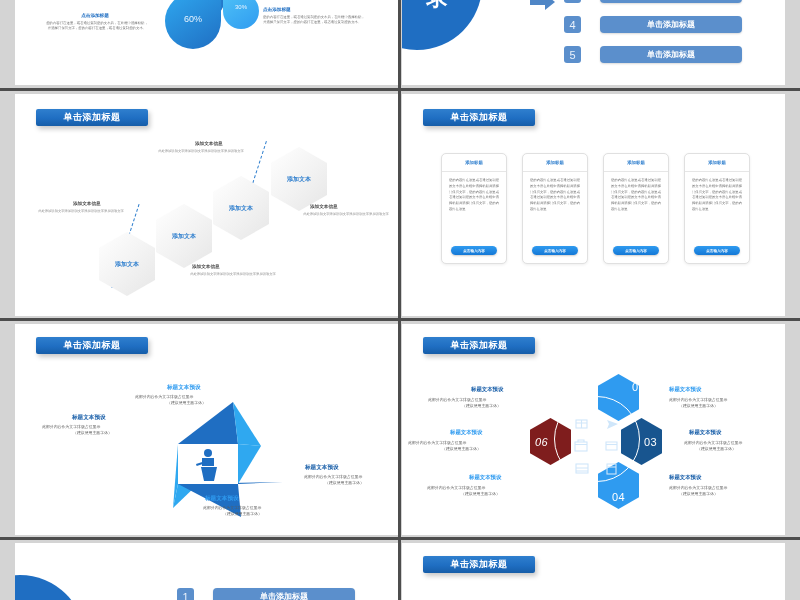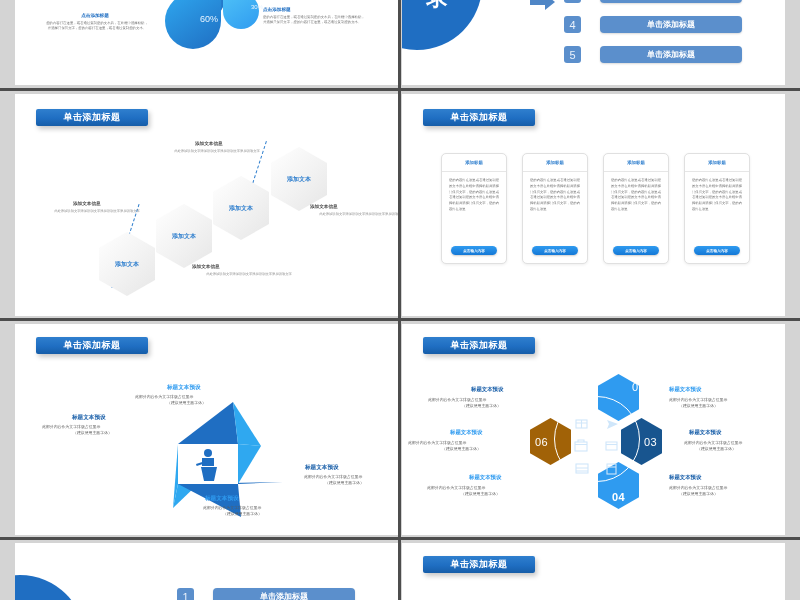--- a/index.html
+++ b/index.html
@@ -88,21 +88,21 @@
   .whex{
     position:absolute;width:41px;height:47px;
     clip-path:polygon(50% 0%,100% 25%,100% 75%,50% 100%,0% 75%,0% 25%);
     display:flex;align-items:center;justify-content:center;
   }
   .whex b{color:#fff;font-size:11px;font-weight:normal;letter-spacing:.5px;}
   .wring{position:absolute;border:1.1px solid #ffffff;border-radius:50%;}
   .wlbl{position:absolute;font-size:5.4px;font-weight:bold;white-space:nowrap;}
   .wbody{position:absolute;font-size:3.9px;color:#5a5a5a;line-height:1.55;white-space:nowrap;}
 
-  .ct{text-align:center;margin-left:16px;}
+  .ct{text-align:center;}
 </style>
 </head>
 <body>
 
 <div class="gallery">
 
   <div class="slide" style="left:15px;top:-130px;width:383px;height:215px;">
 
     <div style="position:absolute;left:166px;top:106px;width:44px;height:44px;
                 background:linear-gradient(145deg,#35b6f5,#1f6ec2);
@@ -247,23 +247,23 @@
     <div class="banner" style="left:21px;top:13px;">单击添加标题</div>
 
     <div style="position:absolute;left:125px;top:48px;width:140px;height:140px;">
       <div class="whex" style="left:71px;top:2px;background:#2f9bf0;">
         <b style="position:relative;top:-11px;margin-left:40px;">02</b>
         </div>
       <div class="whex" style="left:94px;top:46px;background:#18558f;">
         <b style="position:relative;left:9px;">03</b>
         </div>
       <div class="whex" style="left:71px;top:90px;background:#2f9bf0;">
-        <b style="position:relative;top:11px;font-weight:bold;">04</b>
+        <b style="position:relative;top:11px;">04</b>
         </div>
-      <div class="whex" style="left:3px;top:46px;background:#a16207;">
+      <div class="whex" style="left:3px;top:46px;background:#7f1d1d;font-style:italic;">
         <b style="position:relative;left:-9px;">06</b>
         </div>
 
       <div class="wring" style="left:27px;top:24px;width:84px;height:84px;"></div>
 
       <svg style="position:absolute;left:0;top:0;" width="140" height="140" viewBox="0 0 140 140">
         <g stroke="#cfe6fa" stroke-width="1.1" fill="none">
           <g>
               <rect x="49" y="48" width="11" height="8"></rect>
               <path d="M49 51 h11 M54.5 48 v8"></path>

